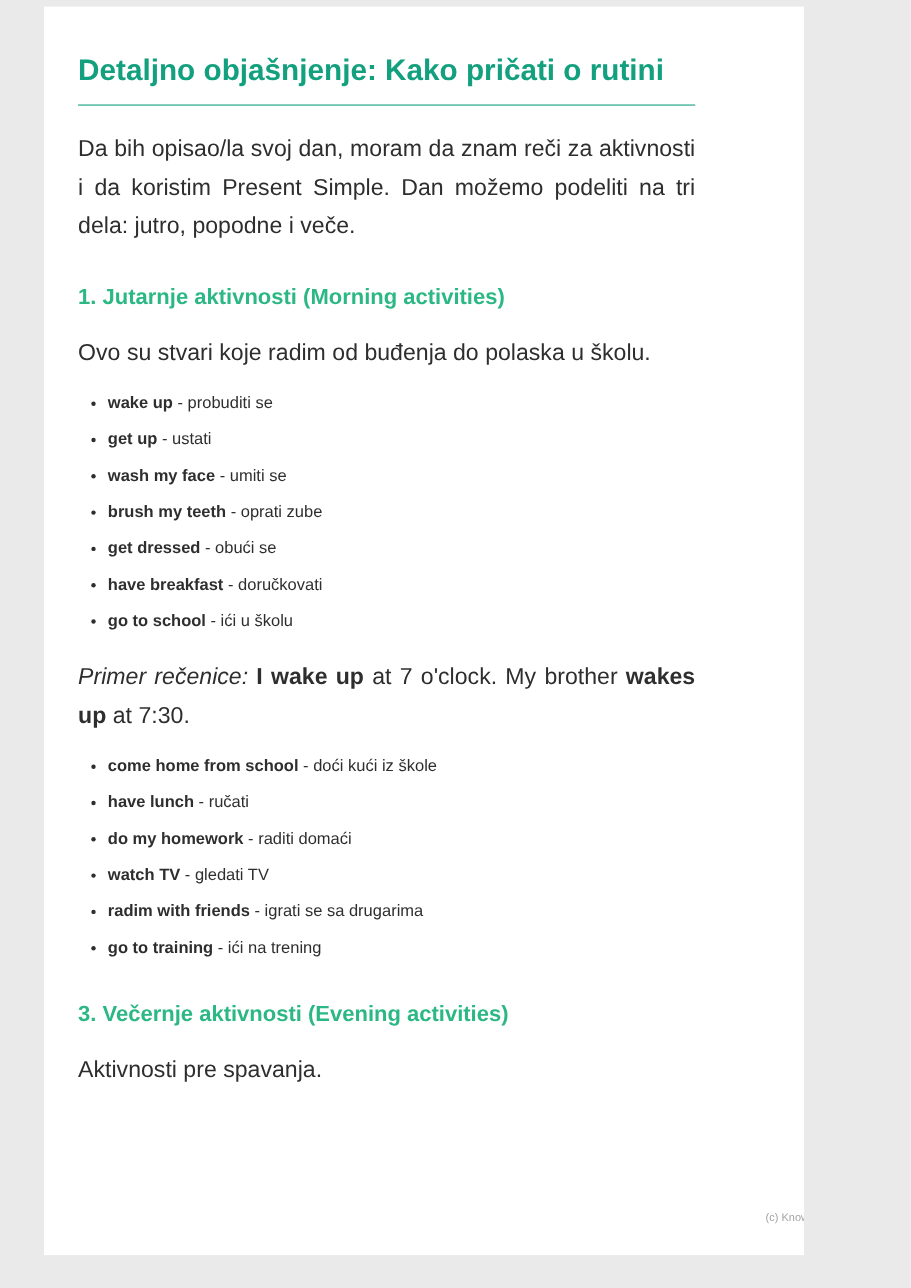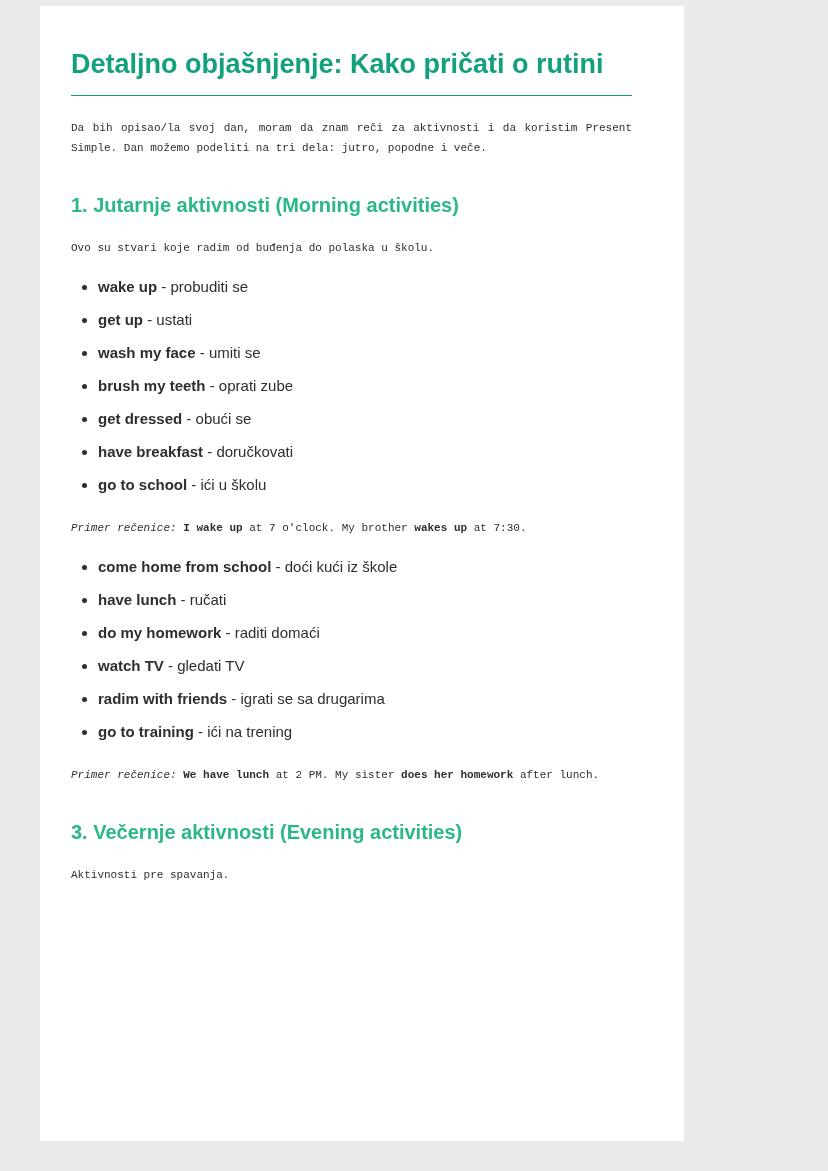--- a/index.html
+++ b/index.html
@@ -8,25 +8,24 @@
   }
   body {
     width: 828px;
     height: 1171px;
     background: var(--page-bg, #eaeaea);
     font-family: "Liberation Sans", sans-serif;
     color: var(--body-text, #2e2e2e);
   }
   .page {
     position: relative;
-    width: 668px;
+    width: 731px;
     height: 1171px;
     background: var(--page-bg, #eaeaea);
     overflow: hidden;
-    padding-left: 16px;
   }
   .card {
     position: absolute;
     left: 40px;
     top: 6px;
     width: 722px;
     height: 1135px;
     background: #ffffff;
     padding: 40px 130px 0 31px;
     box-sizing: border-box;
@@ -51,25 +50,24 @@
     border-bottom: 1.5px solid var(--title-color, #12a07e);
   }
   h2 {
     font-size: 20px;
     line-height: 26px;
     font-weight: bold;
     color: var(--heading-color, #2bb885);
     margin: 34px 0 20px 0;
   }
   p {
-    font-size: 11px;
-    line-height: 20px;
+    font-size: 21px;
+    line-height: 35px;
     margin: 0 0 16px 0;
     text-align: justify;
-    font-family: Liberation Mono, monospace;
   }
   ul {
     margin: 0 0 20px 0;
     padding-left: 27px;
   }
   li {
     font-size: 15px;
     line-height: 26px;
     margin-bottom: 7px;
   }
@@ -107,20 +105,19 @@
         </ul>
         <p class="example"><em>Primer rečenice:</em> <strong>I wake up</strong> at 7 o'clock. My brother <strong>wakes up</strong> at 7:30.</p>
         <ul>
           <li><strong>come home from school</strong> - doći kući iz škole</li>
           <li><strong>have lunch</strong> - ručati</li>
           <li><strong>do my homework</strong> - raditi domaći</li>
           <li><strong>watch TV</strong> - gledati TV</li>
           <li><strong>radim with friends</strong> - igrati se sa drugarima</li>
           <li><strong>go to training</strong> - ići na trening</li>
         </ul>
-        <p class="example"><em>Primer rečenice:</em> <strong>We have lunch</strong> at 2 PM. My sister <strong>does her homework</strong> after lunch.</p>
         <h2>3. Večernje aktivnosti (Evening activities)</h2>
         <p>Aktivnosti pre spavanja.</p>
       </div>
   </div>
   <div class="accent-bar"></div>
   <div class="footer">(c) Knowunity 2025</div>
 </div>
 
 </body></html>

